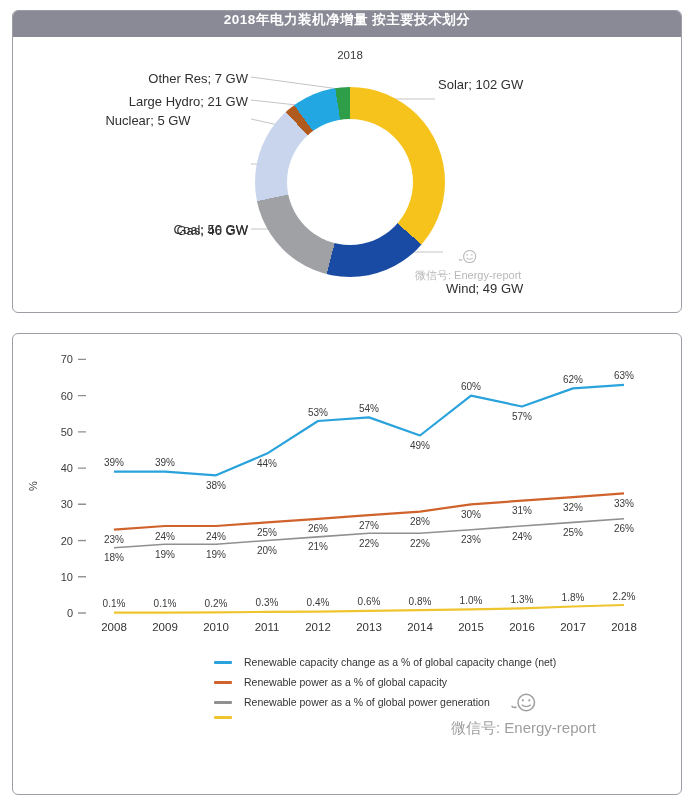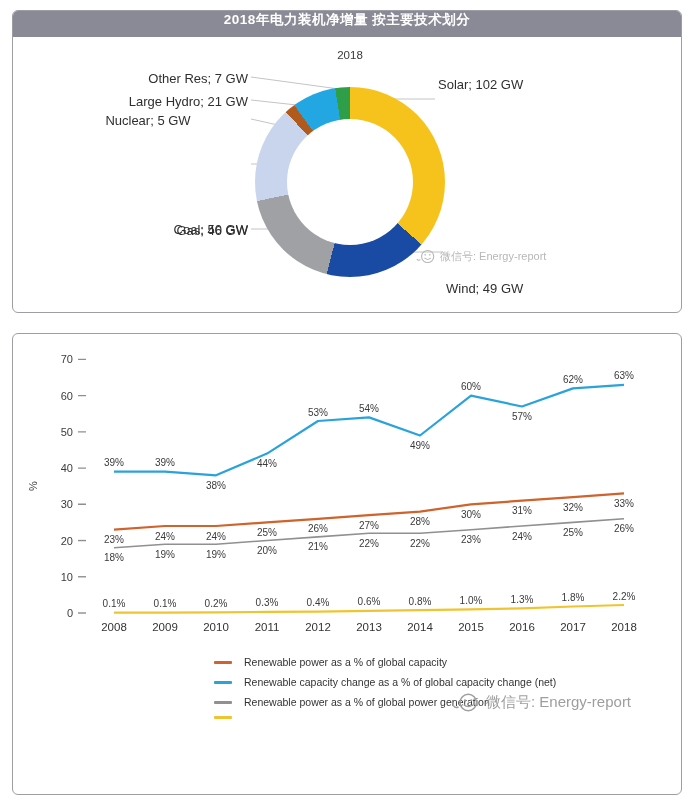--- a/index.html
+++ b/index.html
@@ -27,21 +27,21 @@
   .donut-label.right-col{left:35px;width:200px;text-align:right;}
 
   
   #line-svg{position:absolute;left:0;top:0;}
   .legend{position:absolute;left:201px;top:322px;display:flex;flex-direction:column;gap:8px;}
   .legend-row{display:flex;align-items:center;gap:12px;}
   .legend-dash{width:18px;height:3px;border-radius:1px;flex:none;}
   .legend-label{font-size:10.5px;color:#333333;white-space:nowrap;}
 
   
-  .watermark{position:absolute;display:flex;align-items:center;white-space:nowrap;}
+  .watermark{position:absolute;display:flex;align-items:center;white-space:nowrap;flex-direction:column;}
   .wm-small{left:402px;top:211px;gap:3px;font-size:11px;color:#b7b7b7;}
   .wm-big{left:438px;top:357px;gap:5px;font-size:15px;color:#9e9e9e;}
   .wm-icon{flex:none;}
 </style>
 </head>
 <body>
 
 <div class="page">
 
   <section class="card card1">
@@ -164,26 +164,26 @@
           <text x="356" y="271.3" text-anchor="middle" font-size="10" fill="#3a3a3a">0.6%</text>
           <text x="407" y="270.6" text-anchor="middle" font-size="10" fill="#3a3a3a">0.8%</text>
           <text x="458" y="269.9" text-anchor="middle" font-size="10" fill="#3a3a3a">1.0%</text>
           <text x="509" y="268.8" text-anchor="middle" font-size="10" fill="#3a3a3a">1.3%</text>
           <text x="560" y="267.0" text-anchor="middle" font-size="10" fill="#3a3a3a">1.8%</text>
           <text x="611" y="265.5" text-anchor="middle" font-size="10" fill="#3a3a3a">2.2%</text>
         </svg>
 
       <div class="legend" id="legend">
         <div class="legend-row">
+          <span class="legend-dash" style="background: rgb(42, 162, 219);"></span>
+          <span class="legend-label">Renewable capacity change as a % of global capacity change (net)</span>
+        </div>
+        <div class="legend-row">
           <span class="legend-dash" style="background: rgb(208, 98, 43);"></span>
           <span class="legend-label">Renewable power as a % of global capacity</span>
-        </div>
-        <div class="legend-row">
-          <span class="legend-dash" style="background: rgb(42, 162, 219);"></span>
-          <span class="legend-label">Renewable capacity change as a % of global capacity change (net)</span>
         </div>
         <div class="legend-row">
           <span class="legend-dash" style="background: rgb(144, 144, 144);"></span>
           <span class="legend-label">Renewable power as a % of global power generation</span>
         </div>
         <div class="legend-row">
           <span class="legend-dash" style="background: rgb(239, 197, 47);"></span>
         </div>
       </div>
 

